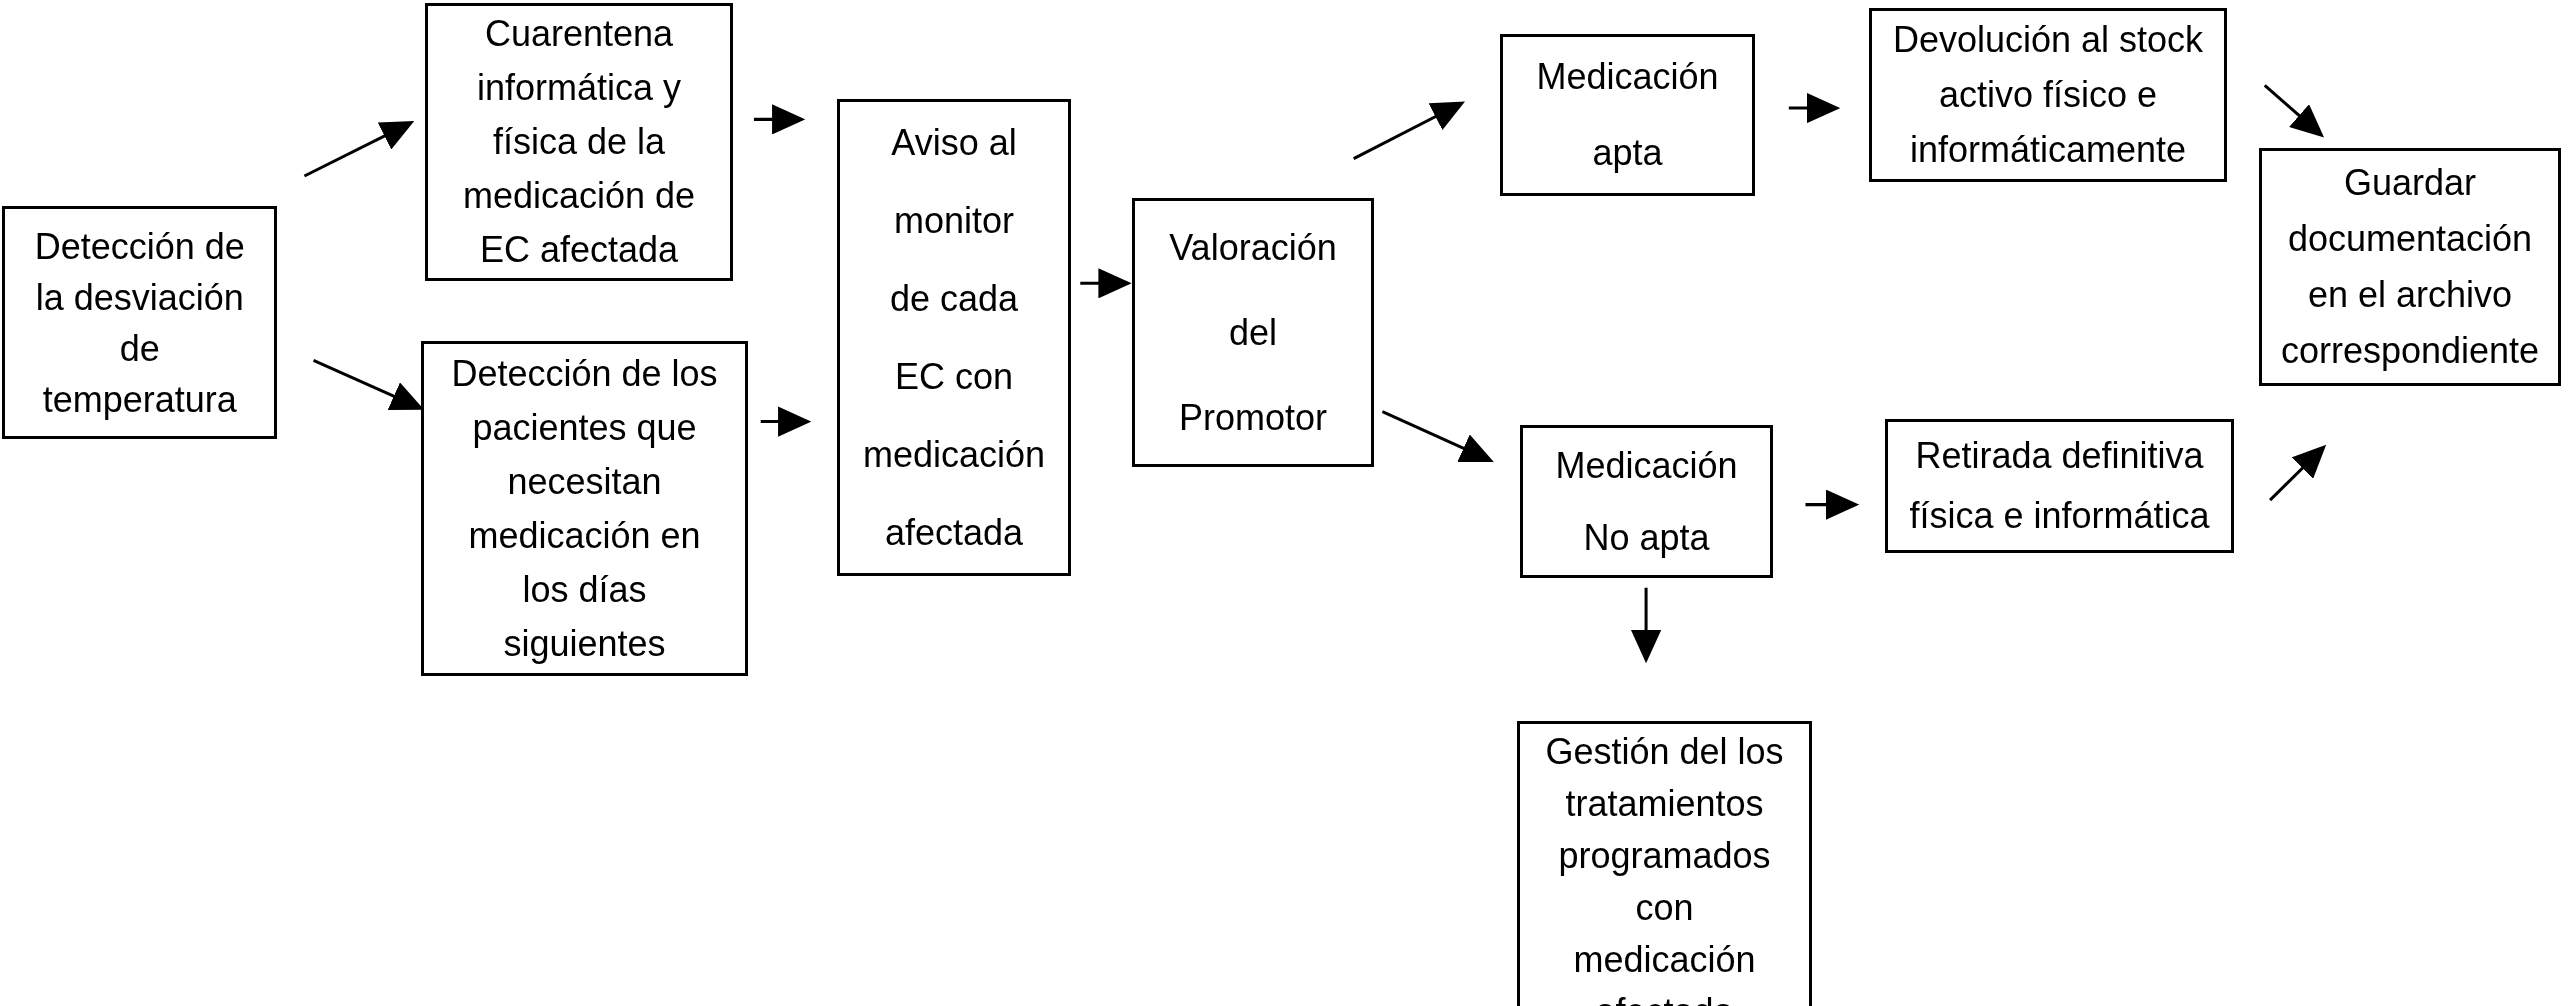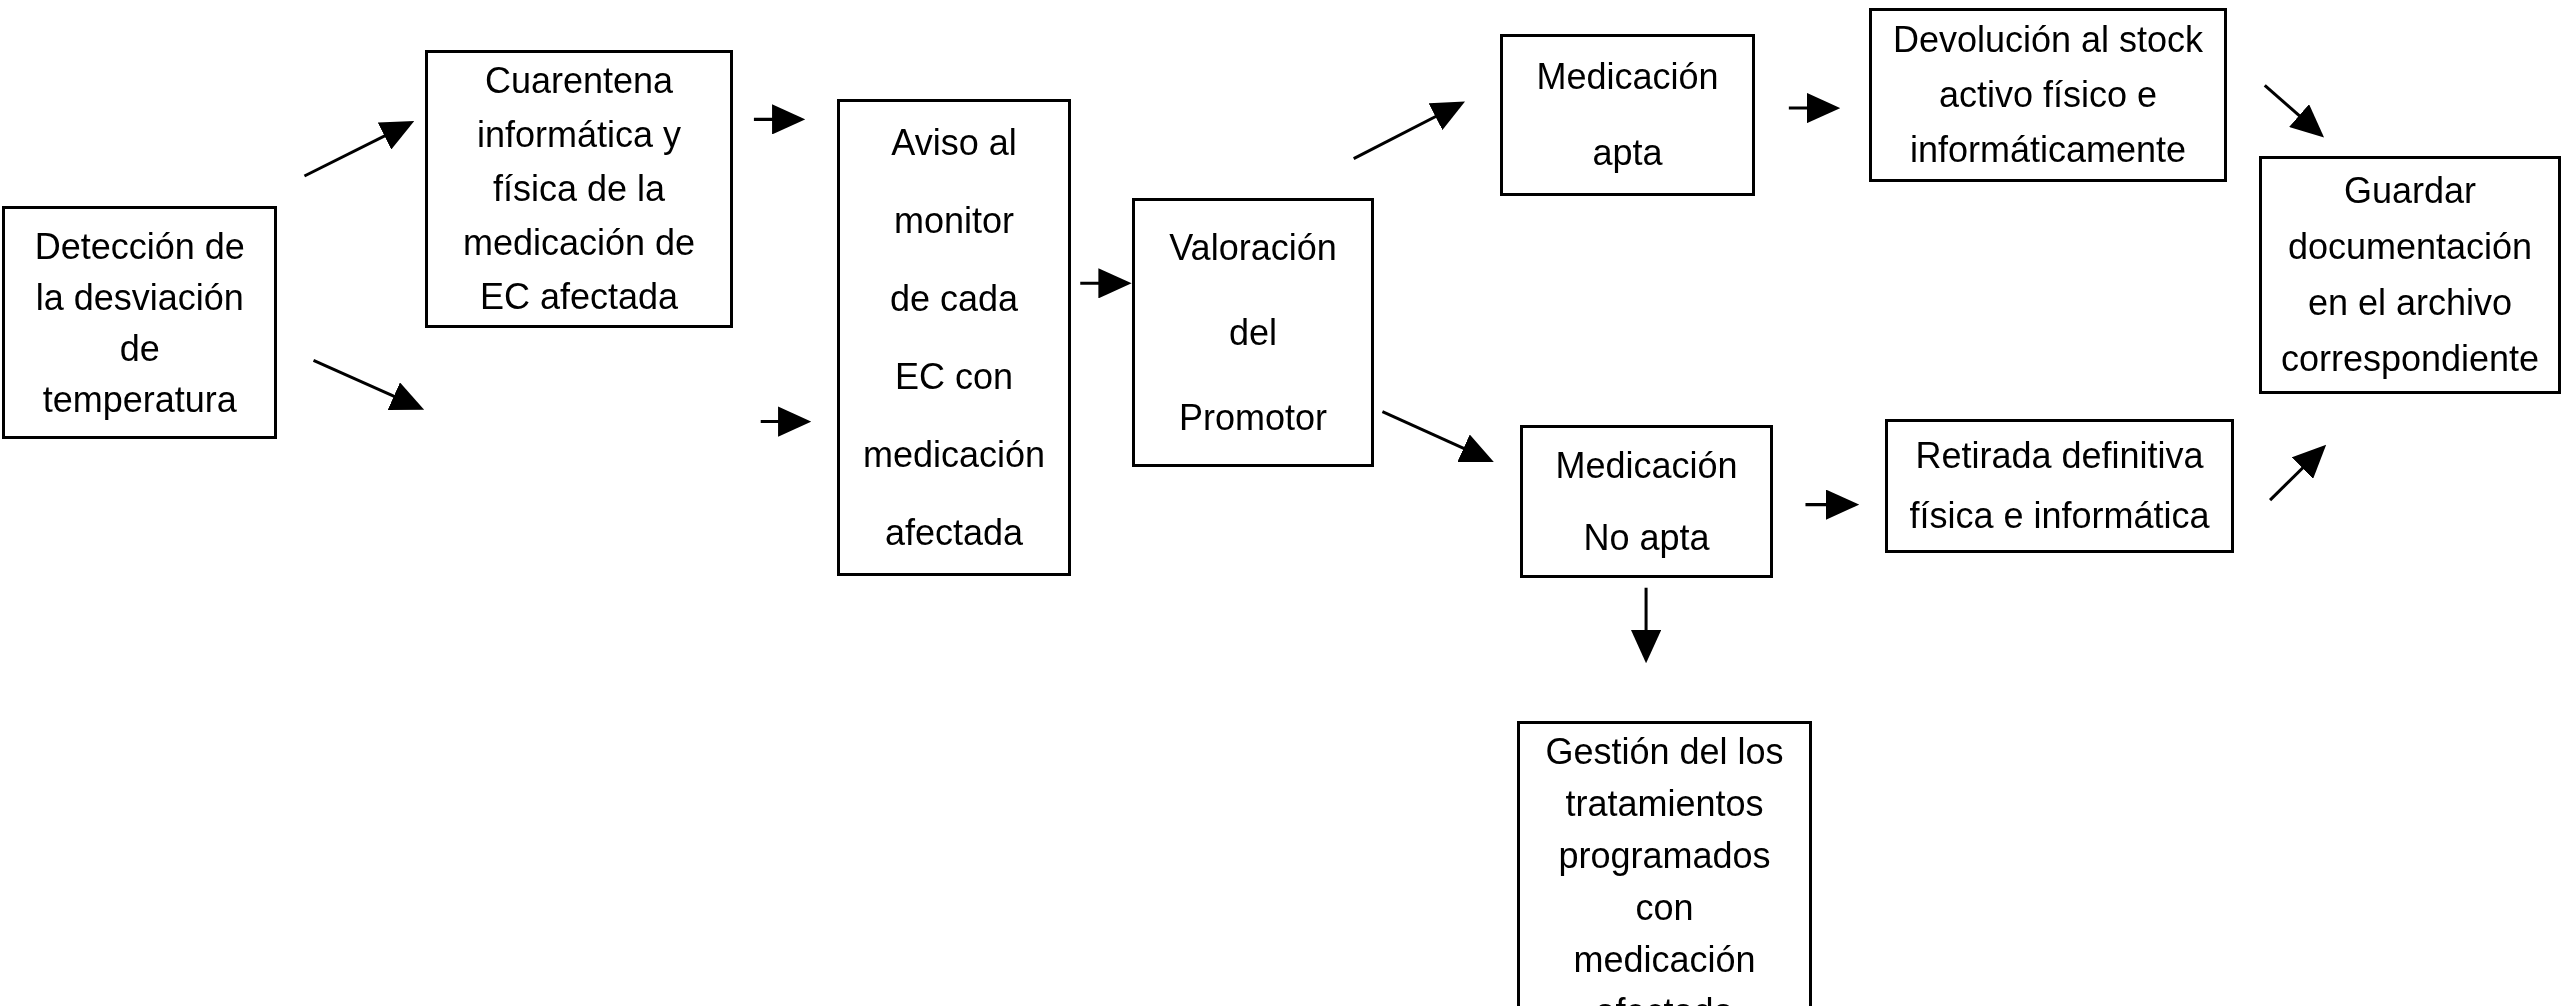--- a/index.html
+++ b/index.html
@@ -22,27 +22,27 @@
     background: #ffffff;
     display: flex;
     align-items: center;
     justify-content: center;
     text-align: center;
     font-size: 36px;
     white-space: pre-line;
   }
   
   #n-deteccion-desviacion { left: 2.3px;    top: 206px; width: 275px; height: 233px; line-height: 51px; }
-  #n-cuarentena           { left: 425px;  top: 3px;   width: 308px; height: 278px; line-height: 54px; margin-top: 47px; }
+  #n-cuarentena           { left: 425px;  top: 3px;   width: 308px; height: 278px; line-height: 54px; }
   #n-deteccion-pacientes  { left: 421px;  top: 341px; width: 327px; height: 335px; line-height: 54px; }
   #n-aviso-monitor        { left: 837px; top: 99px; width: 234px; height: 477px; line-height: 78px; text-align: center; }
   #n-valoracion-promotor  { left: 1132px; top: 198px; width: 242px; height: 269px; line-height: 85px; }
   #n-medicacion-apta      { left: 1500px; top: 34px;  width: 255px; height: 162px; line-height: 76px; }
   #n-devolucion-stock     { left: 1869px; top: 7.6px;  width: 358px; height: 174px; line-height: 55px; }
-  #n-guardar-doc          { left: 2259px; top: 156px; width: 302px; height: 238px; line-height: 56px; }
+  #n-guardar-doc          { left: 2259px; top: 148px; width: 302px; height: 238px; line-height: 56px; }
   #n-medicacion-no-apta   { left: 1520px; top: 425px; width: 253px; height: 153px; line-height: 72px; }
   #n-retirada-definitiva  { left: 1885px; top: 419px; width: 349px; height: 134px; line-height: 60px; }
   #n-gestion-tratamientos { left: 1517px; top: 681px; width: 295px; height: 322px; line-height: 52px; margin-top: 40px; }
   .arrows {
     position: absolute;
     left: 0; top: 0;
     width: 2576px;
     height: 1007px;
     pointer-events: none;
   }
@@ -76,20 +76,26 @@
 
   <div class="node" id="n-deteccion-desviacion">Detección de
 la desviación
 de
 temperatura</div>
   <div class="node" id="n-cuarentena">Cuarentena
 informática y
 física de la
 medicación de
 EC afectada</div>
+  <div class="node" id="n-deteccion-pacientes">Detección de los
+pacientes que
+necesitan
+medicación en
+los días
+siguientes</div>
   <div class="node" id="n-aviso-monitor">Aviso al
 monitor
 de cada
 EC con
 medicación
 afectada</div>
   <div class="node" id="n-valoracion-promotor">Valoración
 del
 Promotor</div>
   <div class="node" id="n-medicacion-apta">Medicación

